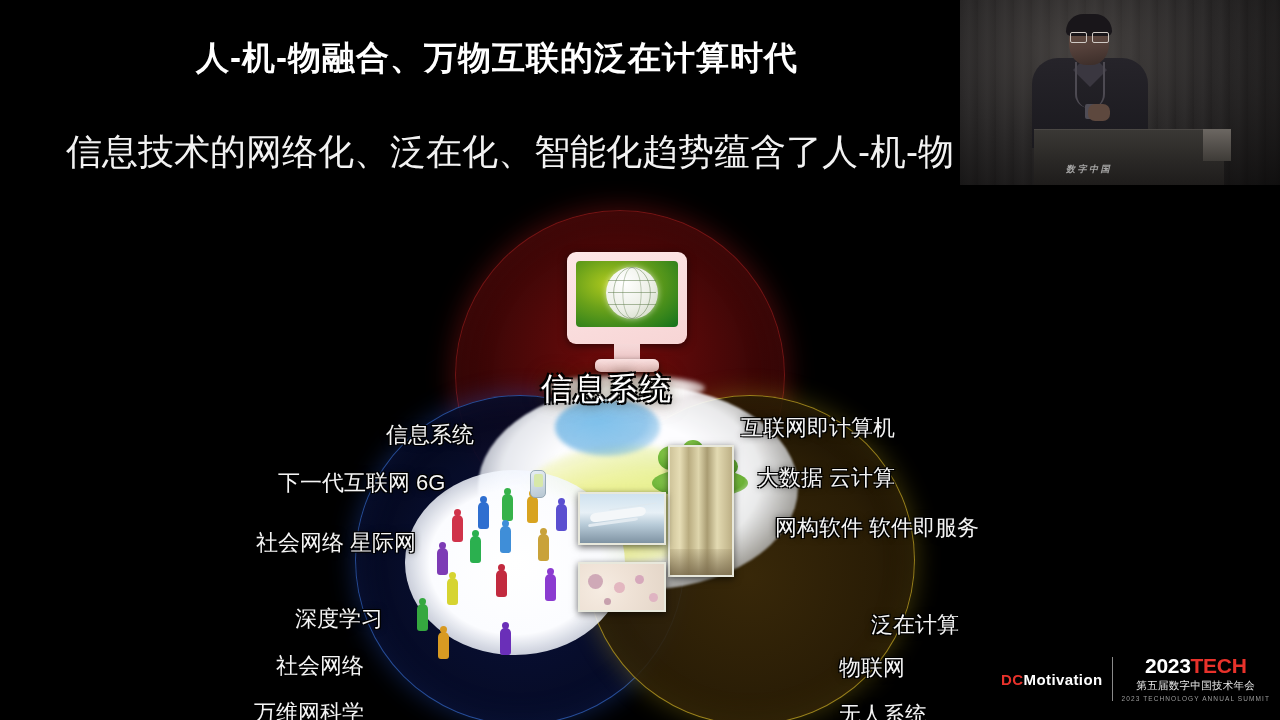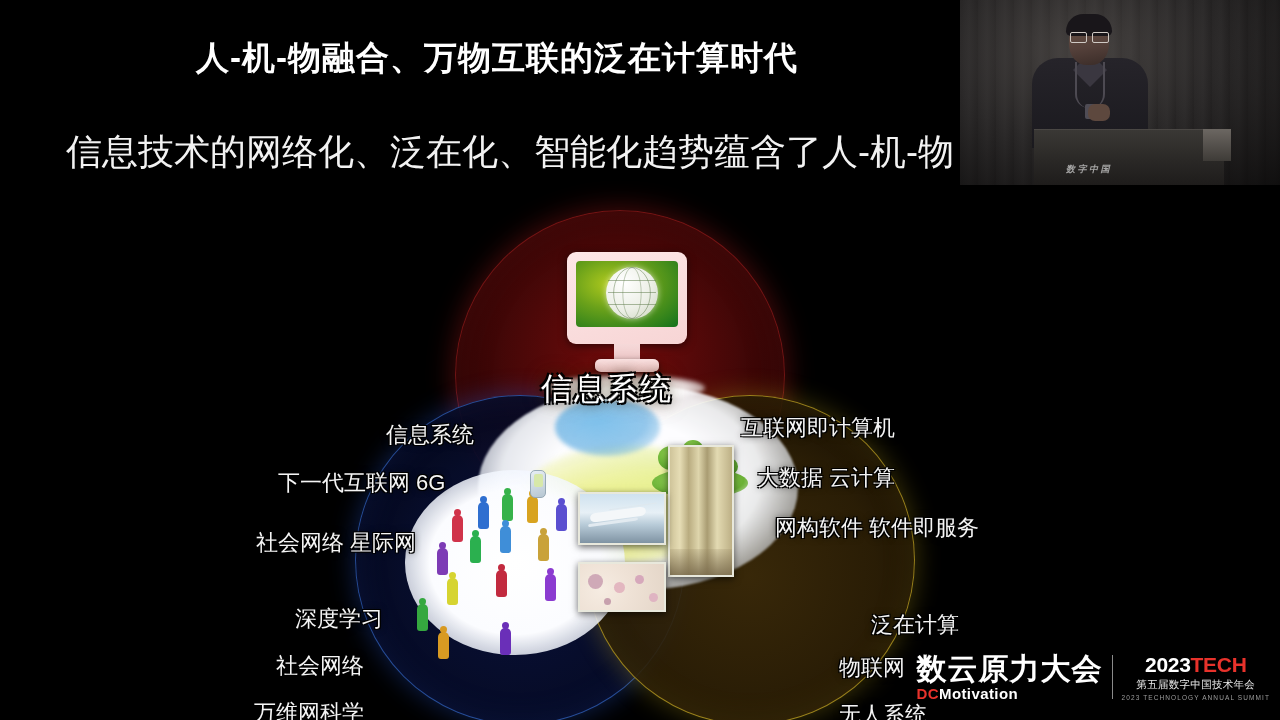--- a/index.html
+++ b/index.html
@@ -444,21 +444,20 @@
     <div class="kw kw-lb2">万维网科学</div>
 
     <div class="kw kw-rb0">泛在计算</div>
     <div class="kw kw-rb1">物联网</div>
     <div class="kw kw-rb2">无人系统</div>
 
   </div>
 
   <div id="conf-logo">
     <div class="logo-main">
-      <div class="logo-cn">数云原力大会</div>
       <div class="logo-en"><span class="dc">DC</span><span>Motivation</span></div>
     </div>
     <div class="logo-divider"></div>
     <div class="logo-right">
       <div class="logo-year"><span>2023</span><span class="tech-a">TECH</span></div>
       <div class="logo-sub">第五届数字中国技术年会</div>
       <div class="logo-sub2">2023 TECHNOLOGY ANNUAL SUMMIT</div>
     </div>
   </div>
 

